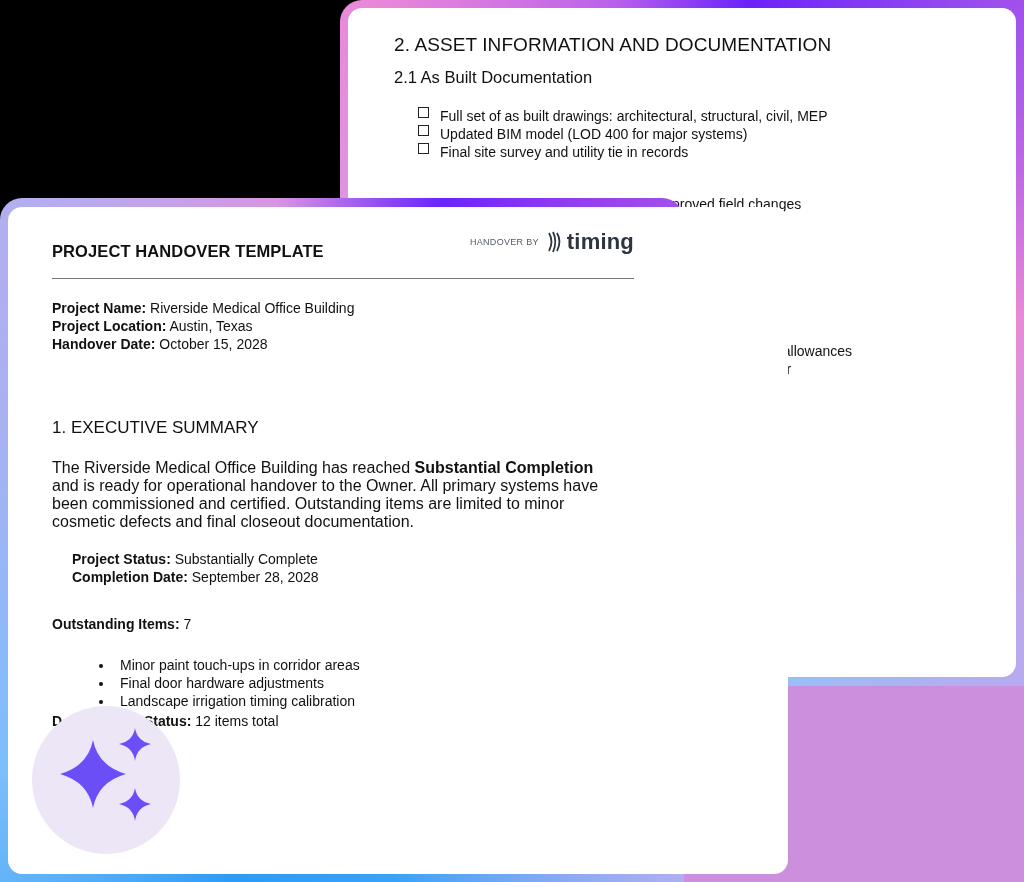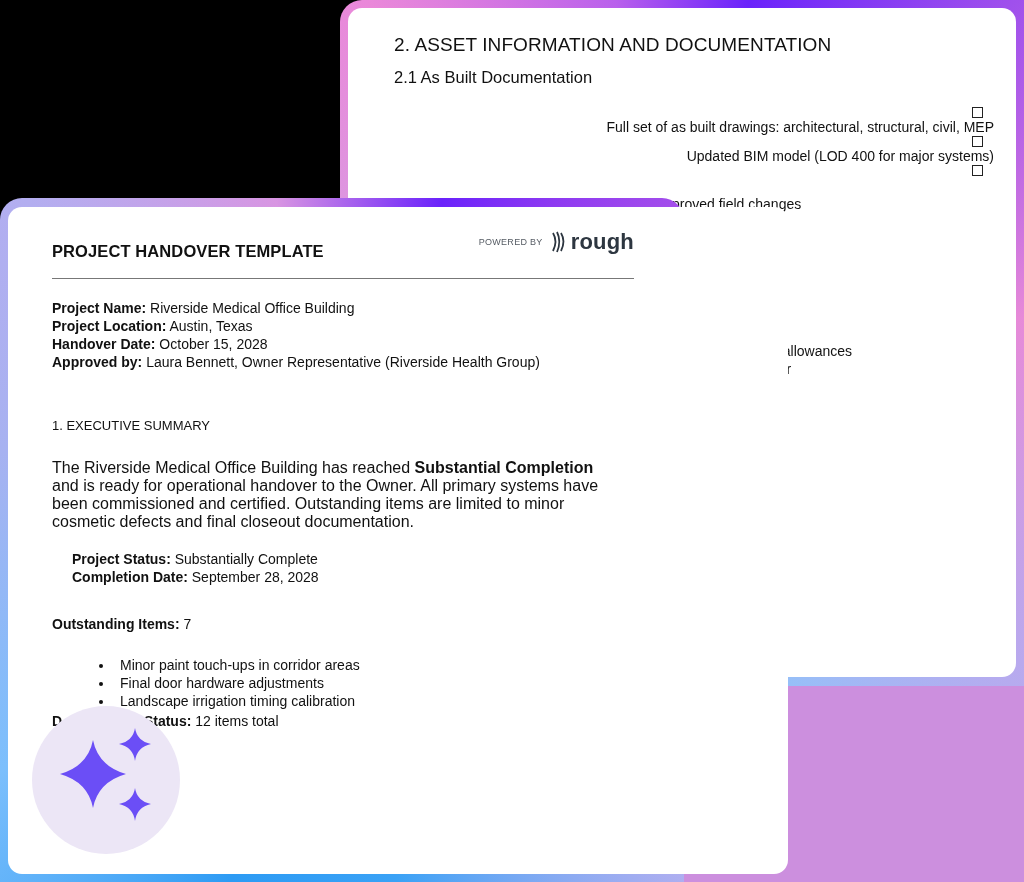--- a/index.html
+++ b/index.html
@@ -37,37 +37,37 @@
   }
   .page-back { left: 348px; top: 8px; width: 668px; height: 669px; }
   .page-front { left: 8px; top: 207px; width: 780px; height: 667px; }
 
   
   .back-content { position: absolute; left: 46px; top: 26px; width: 600px; }
   .h-asset { font-size: 19px; margin: 0; font-weight: normal; letter-spacing: 0.1px; }
   .h-asbuilt { font-size: 16.5px; margin: 12px 0 0 0; font-weight: normal; }
   .p-intro { font-size: 14px; margin: 18px 0 0 0; }
   .checklist { list-style: none; padding: 0; margin: 20px 0 0 24px; font-size: 14px; line-height: 18px; }
-  .checklist li { display: flex; align-items: flex-end; flex-direction: column; }
+  .checklist li { display: flex; align-items: flex-start; }
   .checkbox { display: inline-block; width: 9px; height: 9px; border: 1px solid #222; margin-right: 11px; flex: none; }
   .frag { position: absolute; font-size: 14px; white-space: nowrap; }
   .frag-h { font-size: 16.5px; }
 
   
   .front-content { position: absolute; left: 44px; top: 0; width: 582px; }
   .doc-title { position: absolute; left: 0; top: 35px; font-weight: bold; font-size: 16.5px; margin: 0; letter-spacing: 0.1px; }
   .powered { position: absolute; right: 0; top: 22px; display: flex; align-items: center; }
   .powered-by { font-size: 9px; color: #555b63; letter-spacing: 0.3px; margin-right: 8px; }
   .mastt-mark { width: 14px; height: 22px; margin-right: 6px; }
   .mastt-word { font-size: 22px; font-weight: bold; color: #2d3640; letter-spacing: 0.2px; }
   .rule { position: absolute; left: 0; top: 71px; width: 582px; height: 1px; background: #777; }
   .meta { position: absolute; left: 0; top: 92px; font-size: 14px; line-height: 18px; }
   .meta div { white-space: nowrap; }
   b { font-weight: bold; }
-  .h-exec { position: absolute; left: 0; top: 211px; font-size: 13px; margin: 0; font-weight: normal; }
+  .h-exec { position: absolute; left: 0; top: 211px; font-size: 17px; margin: 0; font-weight: normal; }
   .p-exec { position: absolute; left: 0; top: 252px; width: 570px; font-size: 16px; line-height: 18px; margin: 0; }
   .status { position: absolute; left: 0; top: 343px; font-size: 14px; line-height: 18px; margin-left: 20px; }
   .outstanding { position: absolute; left: 0; top: 408px; font-size: 14px; line-height: 18px; }
   .bullets { position: absolute; left: 26px; top: 433px; margin: 16px; padding: 0 0 0 20px; font-size: 14px; line-height: 18px; }
   .bullets li { padding-left: 6px; }
   .drawing-status { position: absolute; left: 0; top: 505px; font-size: 14px; line-height: 18px; }
 
   .sparkle-badge {
     position: absolute; left: 32px; top: 706px; width: 148px; height: 148px;
     border-radius: 50%; background: #ece6f6;
@@ -88,53 +88,53 @@
       <li>
           <span class="checkbox"></span>
           <span>Full set of as built drawings: architectural, structural, civil, MEP</span>
         </li>
       <li>
           <span class="checkbox"></span>
           <span>Updated BIM model (LOD 400 for major systems)</span>
         </li>
       <li>
           <span class="checkbox"></span>
+          <span>Final site survey and utility tie in records</span>
         </li>
     </ul>
   </div>
   <span class="frag" style="left:324px; top:188px;">proved field changes</span>
   <span class="frag frag-h" style="left:332px; top:224px;text-align:center;">nuals</span>
   <span class="frag" style="left:332px; top:299px;">em</span>
   <span class="frag" style="left:332px; top:335px;">cal gas rough in allowances</span>
   <span class="frag" style="left:332px; top:353px;">emergency power</span>
   <span class="frag" style="left:332px; top:461px;">s</span>
   <span class="frag" style="left:332px; top:479px;">ct details</span>
   <span class="frag" style="left:332px; top:497px;">reements</span>
 </div>
 
 <div class="frame frame-front"></div>
 <div class="page page-front">
   <div class="front-content">
     <h1 class="doc-title">PROJECT HANDOVER TEMPLATE</h1>
     <div class="powered">
-      <span class="powered-by">POWERED BY</span>
+      <span class="powered-by">HANDOVER BY</span>
       <svg class="mastt-mark" viewBox="0 0 14 22">
         <path d="M2 2 C5 7, 5 14, 2 20" stroke="#2d3640" stroke-width="1.8" fill="none"></path>
         <path d="M6 1 C9 7, 9 14, 6 21" stroke="#2d3640" stroke-width="1.8" fill="none"></path>
         <path d="M10 2 C13 7, 13 14, 10 20" stroke="#2d3640" stroke-width="1.8" fill="none"></path>
       </svg>
-      <span class="mastt-word">rough</span>
+      <span class="mastt-word">timing</span>
     </div>
     <div class="rule"></div>
 
     <div class="meta">
       <div><b>Project Name:</b> <span>Riverside Medical Office Building</span></div>
       <div><b>Project Location:</b> <span>Austin, Texas</span></div>
       <div><b>Handover Date:</b> <span>October 15, 2028</span></div>
-      <div><b>Approved by:</b> <span>Laura Bennett, Owner Representative (Riverside Health Group)</span></div>
     </div>
 
     <h2 class="h-exec">1. EXECUTIVE SUMMARY</h2>
     <p class="p-exec"><span>The Riverside Medical Office Building has reached </span><b>Substantial Completion</b><span> and is ready for operational handover to the Owner. All primary systems have been commissioned and certified. Outstanding items are limited to minor cosmetic defects and final closeout documentation.</span></p>
 
     <div class="status">
       <div><b>Project Status:</b> <span>Substantially Complete</span></div>
       <div><b>Completion Date:</b> <span>September 28, 2028</span></div>
     </div>
 

